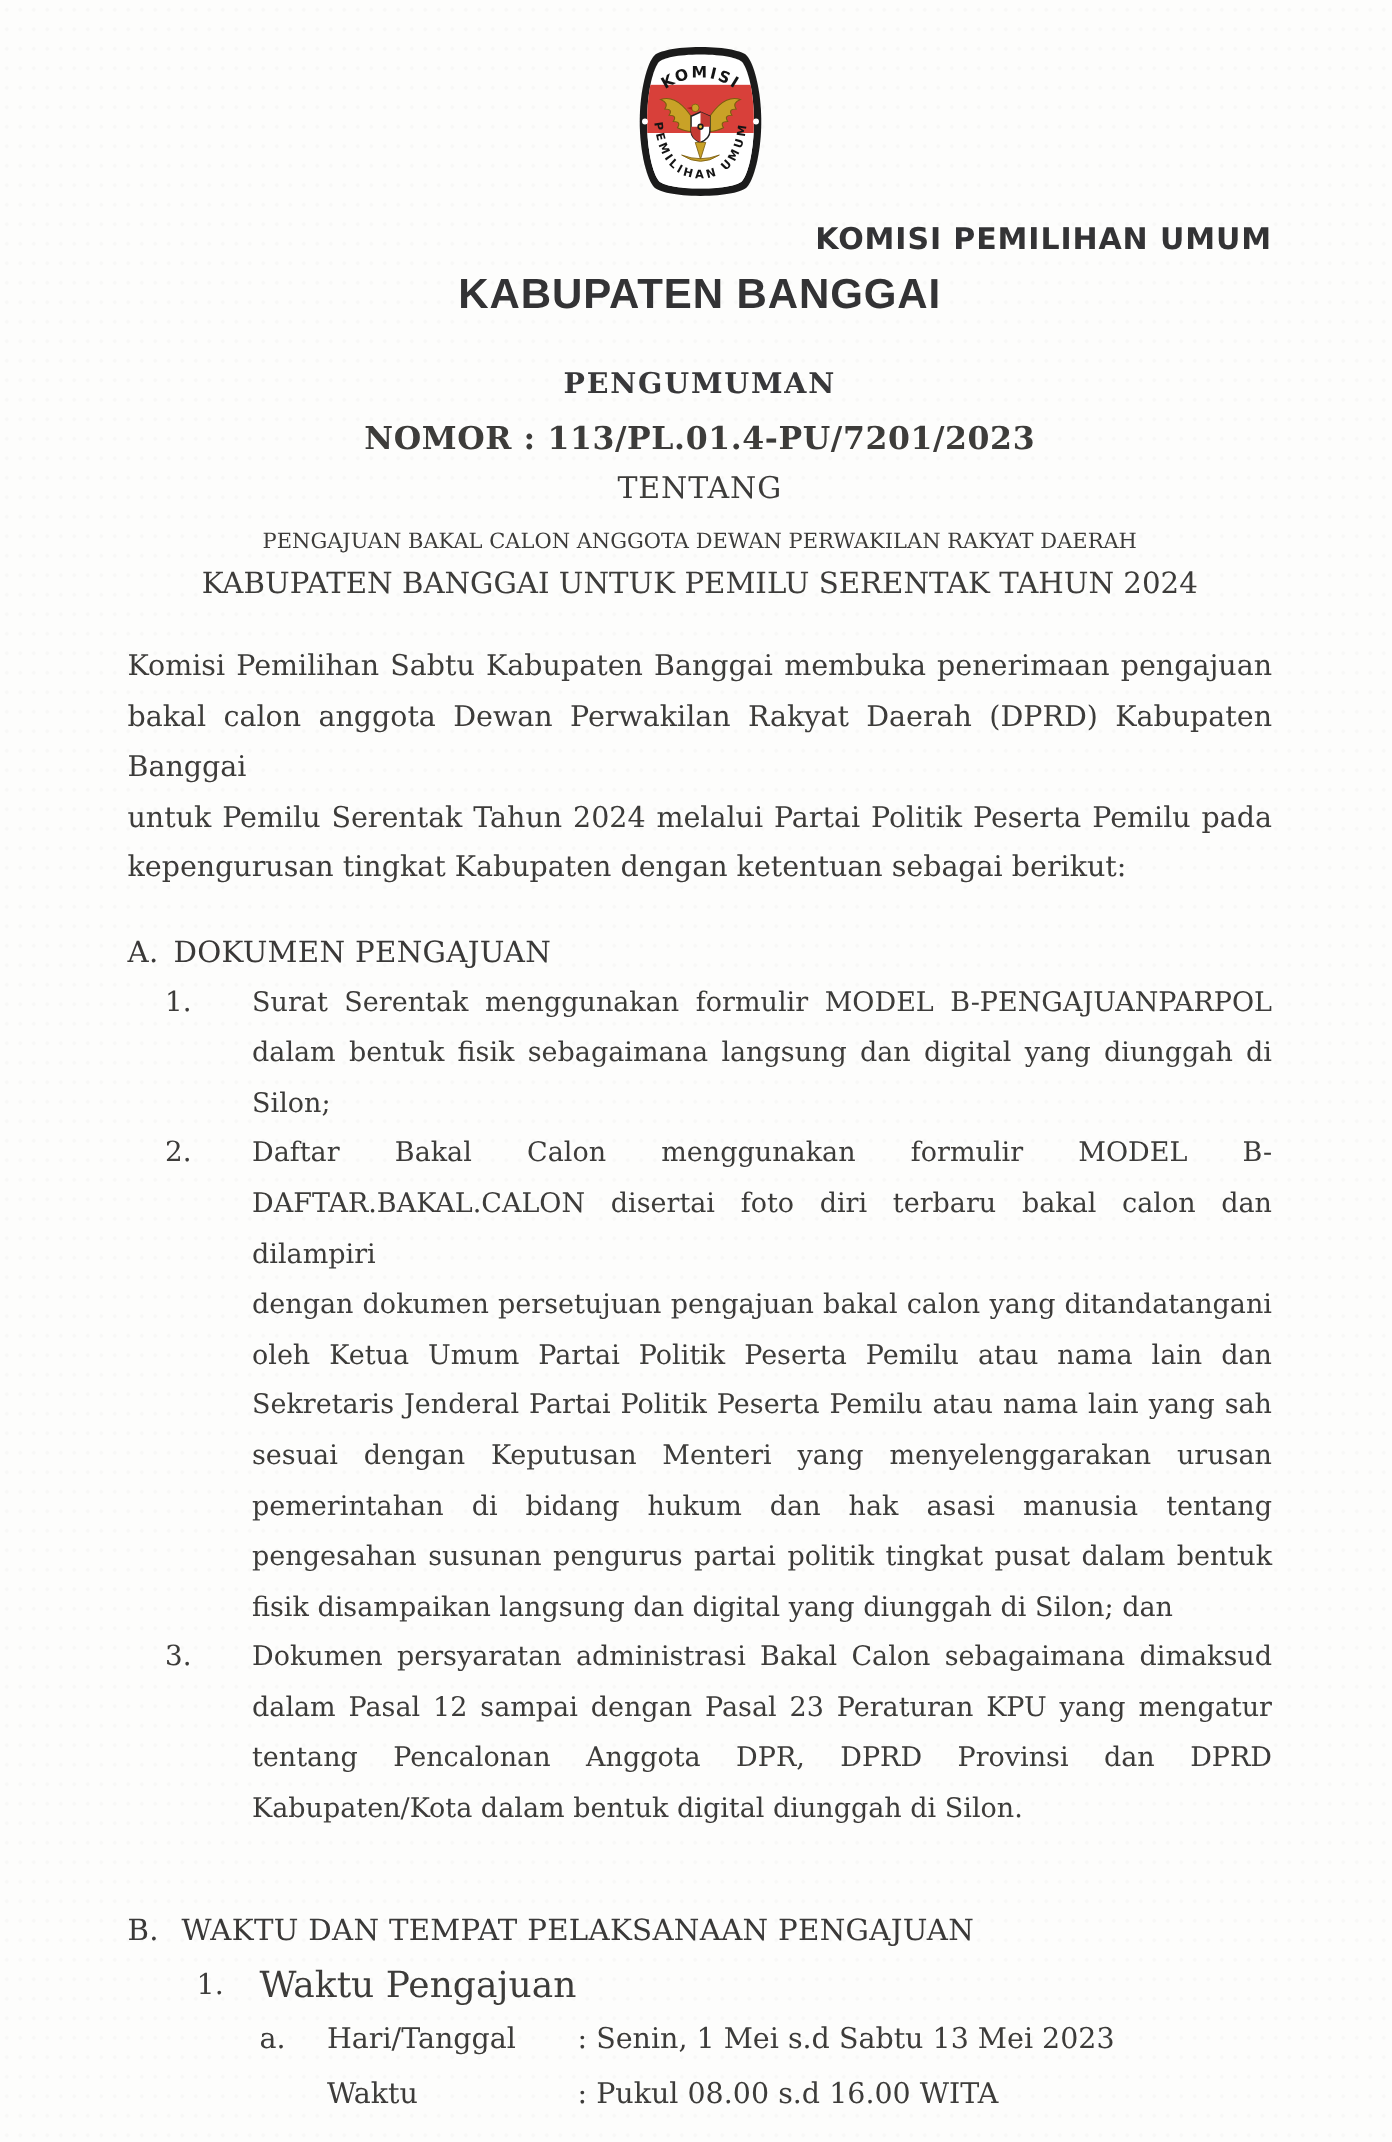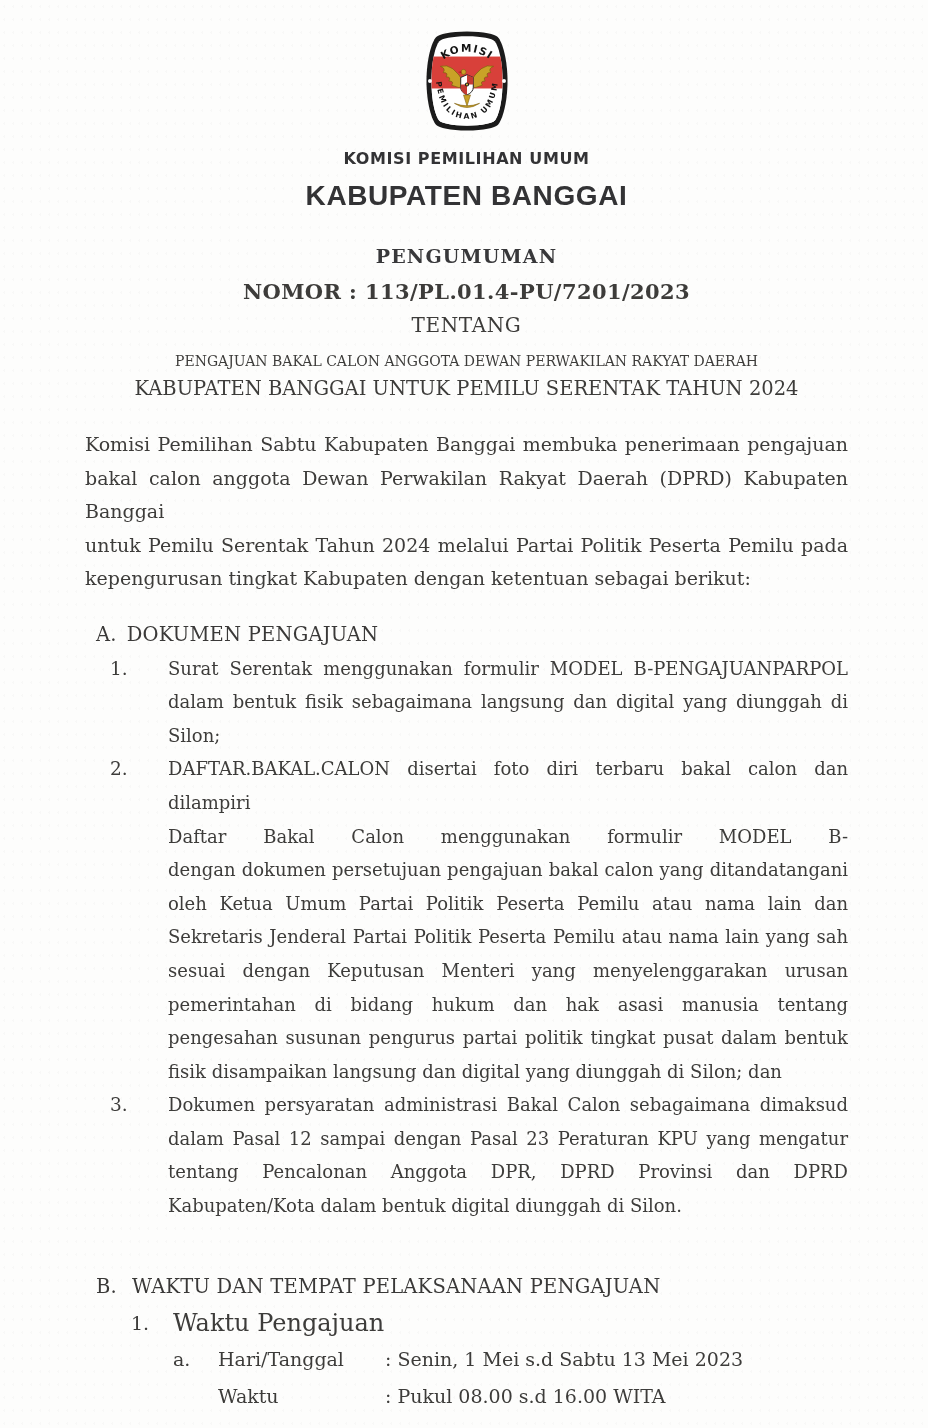--- a/index.html
+++ b/index.html
@@ -17,24 +17,24 @@
     font-family: "DejaVu Serif", serif;
   }
   .content {
     padding: 30px 80px 0 85px; 
   }
   
   .logo-wrap { text-align: center; height: 102px; }
   .logo-wrap svg { display: inline-block; }
   .org1 {
     margin-top: 9px;
-    text-align: center;
+    text-align: right;
     font-family: "DejaVu Sans", sans-serif;
     font-weight: bold;
-    font-size: 16px;
+    font-size: 20px;
     line-height: 36px;
     letter-spacing: 0.6px;
     color: #333335;
   }
   .org2 {
     text-align: center;
     font-family: Liberation Sans, sans-serif;
     font-weight: bold;
     font-size: 28px;
     line-height: 38px;
@@ -58,21 +58,20 @@
   
   .intro { margin-top: 26px; font-size: 19px; }
   .tline { line-height: 33.6px; text-align: justify; text-align-last: justify; white-space: normal; }
   .jlines .tline:last-child { text-align-last: left; }
   .sec-h {
     margin-top: 22px;
     font-size: 19.5px;
     line-height: 33.6px;
     letter-spacing: 0.2px;
     color: #3a3938;
-    margin-left: 11px;
   }
   .sec-h .sec-letter { display: inline-block; }
   .sec-h .sec-title  { display: inline-block; margin-left: 10px; }
   .sec-h.wide-gap .sec-title { margin-left: 15px; }
   .item { display: flex; align-items: flex-start; }
   .item .num {
     flex: 0 0 58px;
     margin-left: 25px;
     font-size: 18.5px;
     line-height: 33.6px;
@@ -169,22 +168,22 @@
       <div class="num">1.</div>
       <div class="itext jlines">
           <div class="tline">Surat Serentak menggunakan formulir MODEL B-PENGAJUANPARPOL</div>
           <div class="tline">dalam bentuk fisik sebagaimana langsung dan digital yang diunggah di</div>
           <div class="tline">Silon;</div>
         </div>
     </div>
     <div class="item">
       <div class="num">2.</div>
       <div class="itext jlines">
+          <div class="tline">Daftar Bakal Calon menggunakan formulir MODEL B-</div>
           <div class="tline">DAFTAR.BAKAL.CALON disertai foto diri terbaru bakal calon dan dilampiri</div>
-          <div class="tline">Daftar Bakal Calon menggunakan formulir MODEL B-</div>
           <div class="tline">dengan dokumen persetujuan pengajuan bakal calon yang ditandatangani</div>
           <div class="tline">oleh Ketua Umum Partai Politik Peserta Pemilu atau nama lain dan</div>
           <div class="tline">Sekretaris Jenderal Partai Politik Peserta Pemilu atau nama lain yang sah</div>
           <div class="tline">sesuai dengan Keputusan Menteri yang menyelenggarakan urusan</div>
           <div class="tline">pemerintahan di bidang hukum dan hak asasi manusia tentang</div>
           <div class="tline">pengesahan susunan pengurus partai politik tingkat pusat dalam bentuk</div>
           <div class="tline">fisik disampaikan langsung dan digital yang diunggah di Silon; dan</div>
         </div>
     </div>
     <div class="item">

